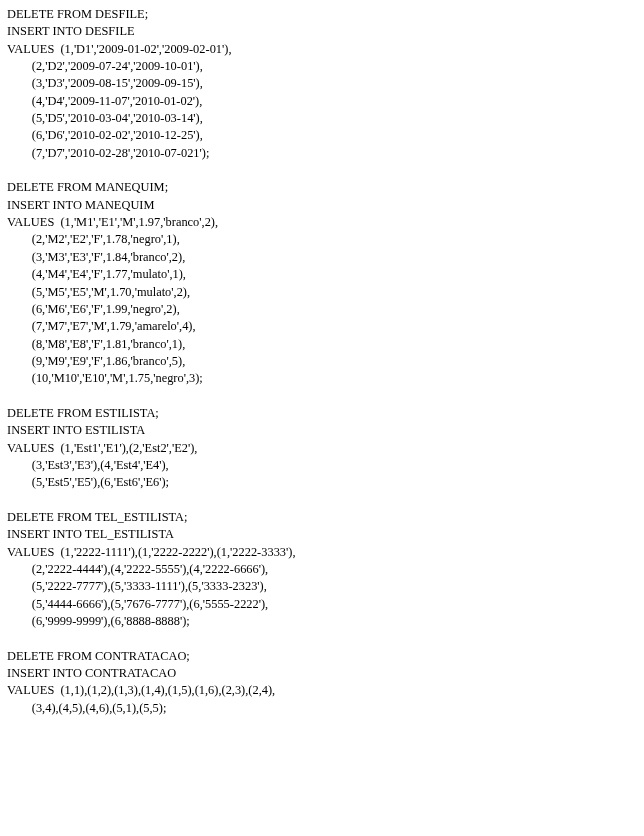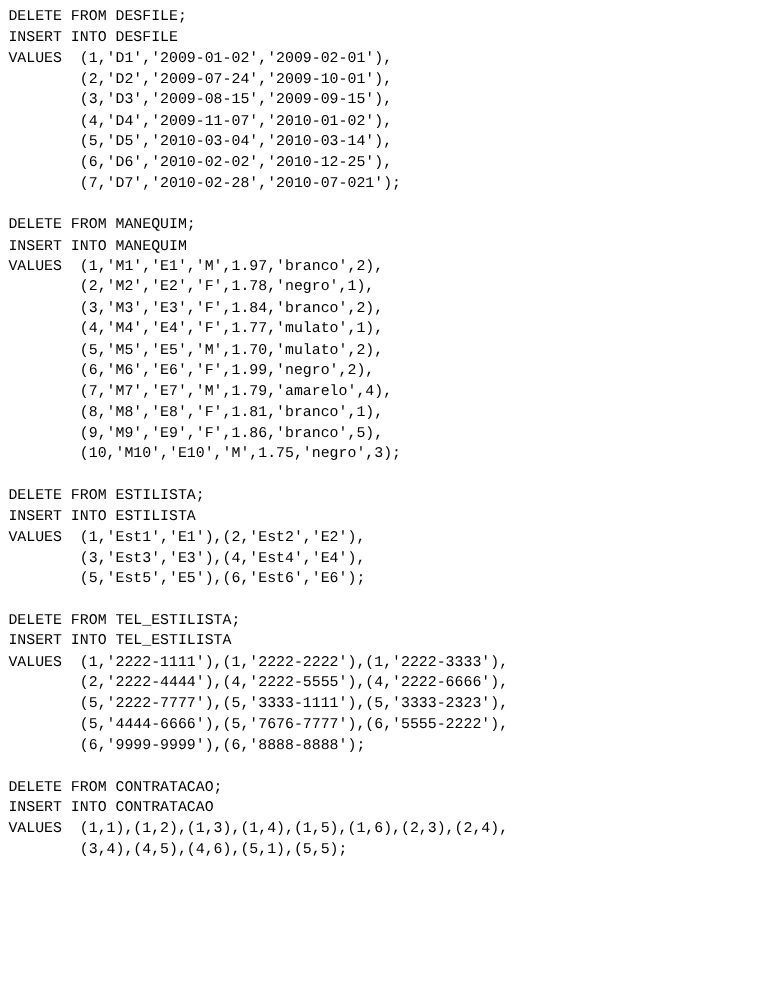--- a/index.html
+++ b/index.html
@@ -6,21 +6,21 @@
     margin: 0;
     padding: 0;
     background: #ffffff;
   }
   body {
     width: 644px;
     height: 836px;
     overflow: hidden;
   }
   #sql-listing {
-    font-family: Liberation Mono, monospace;
+    font-family: Liberation Serif, serif;
     font-size: 12.4px;
     line-height: 17.35px;
     color: #000000;
     white-space: pre;
     padding: 6px 0 0 7px;
     letter-spacing: 0px;
   }
   .line {
     white-space: pre;
     min-height: 17.35px;

